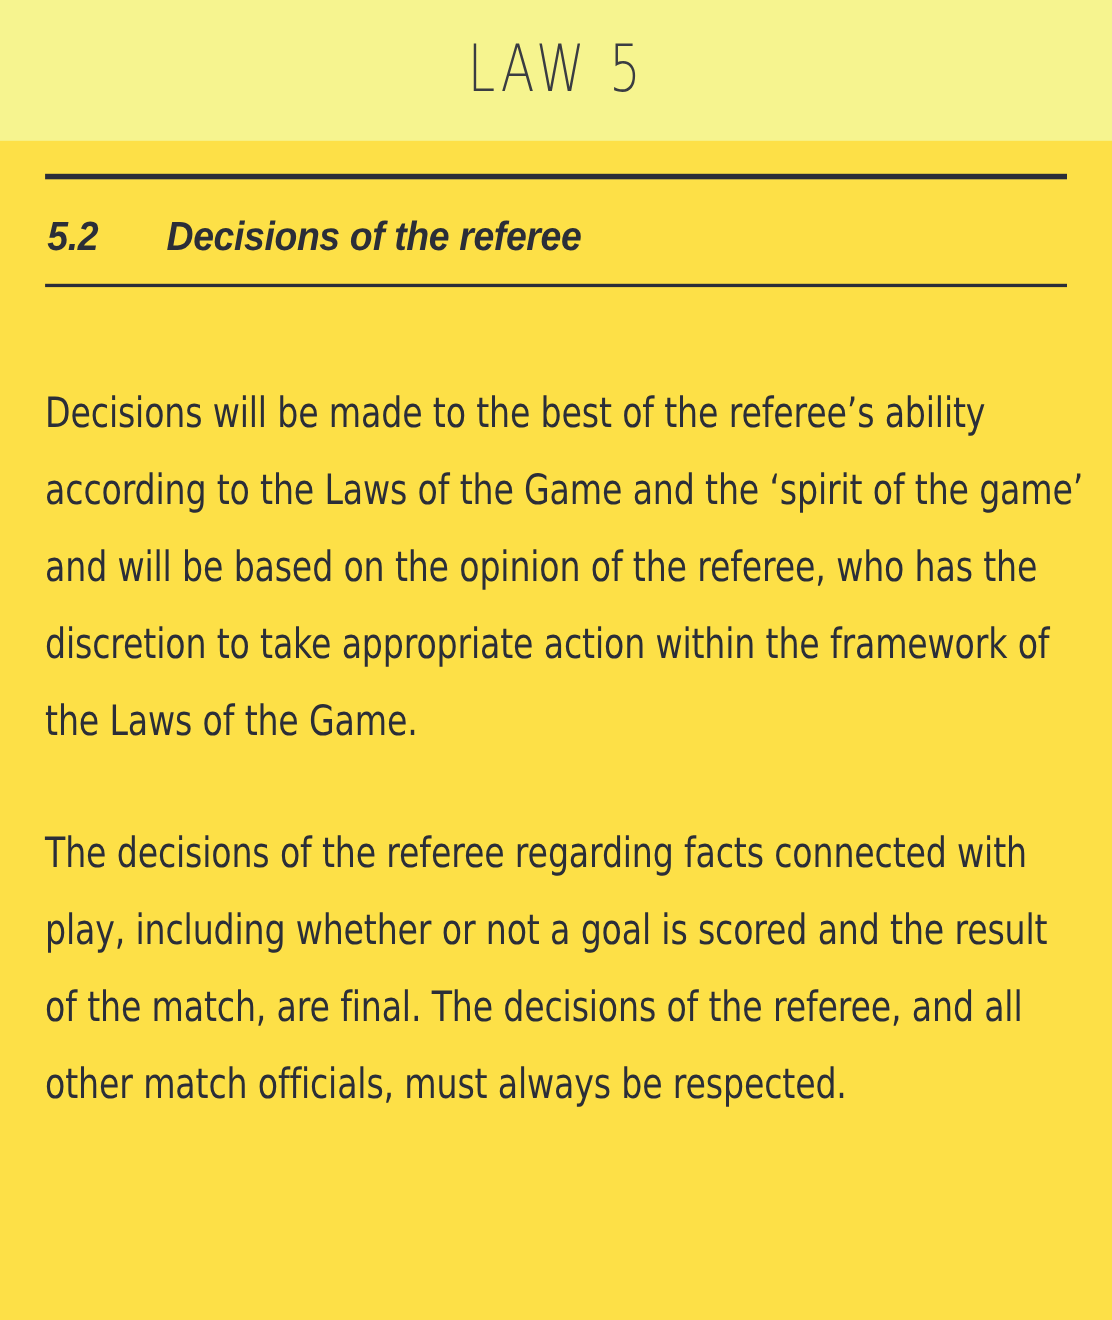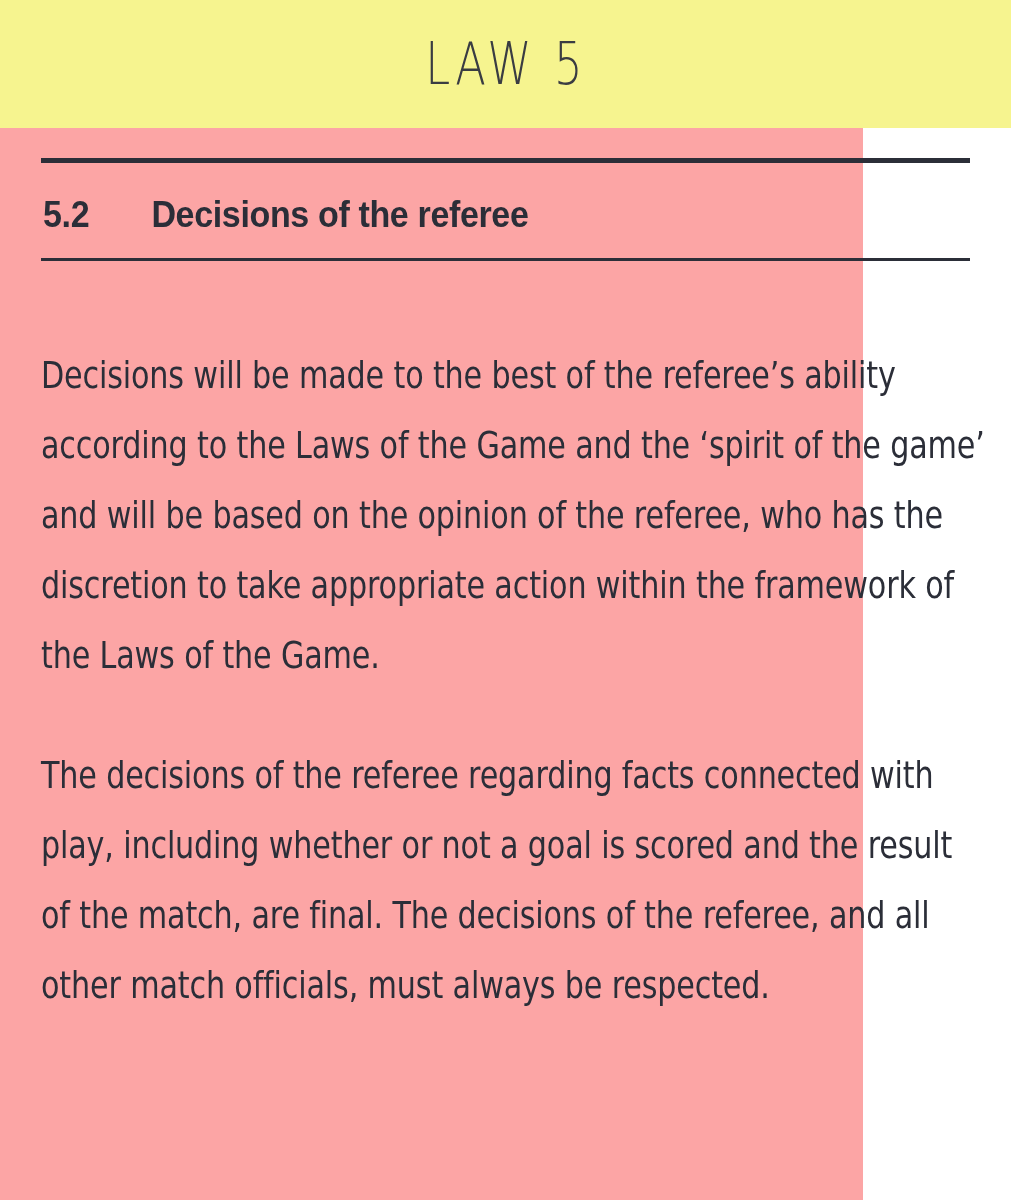--- a/index.html
+++ b/index.html
@@ -9,23 +9,23 @@
   body {
     width: 1011px;
     height: 1200px;
     background: #ffffff;
     font-family: "Liberation Sans", sans-serif;
     overflow: hidden;
   }
 
   .page {
     position: relative;
-    width: 863px;
+    width: 1011px;
     height: 1200px;
-    background: #fca5a5;
+    background: #fde047;
   }
 
   
   .law-banner {
     position: absolute;
     left: 0;
     top: 0;
     width: 1011px;
     height: 128px;
     background: #f6f48f;
@@ -60,20 +60,21 @@
   .rule-bottom {
     width: 929px;
     height: 3px;
     background: #2b2e38;
   }
   .section-heading {
     display: flex;
     align-items: center;
     padding: 31px 0 22px 0;
     color: #2b2e38;
+    font-style: italic;
   }
   .section-number {
     font-family: "Liberation Sans", sans-serif;
     font-size: 37px;
     font-weight: bold;
     letter-spacing: -0.4px;
     transform: scaleX(0.92);
     transform-origin: left baseline;
     white-space: nowrap;
   }

